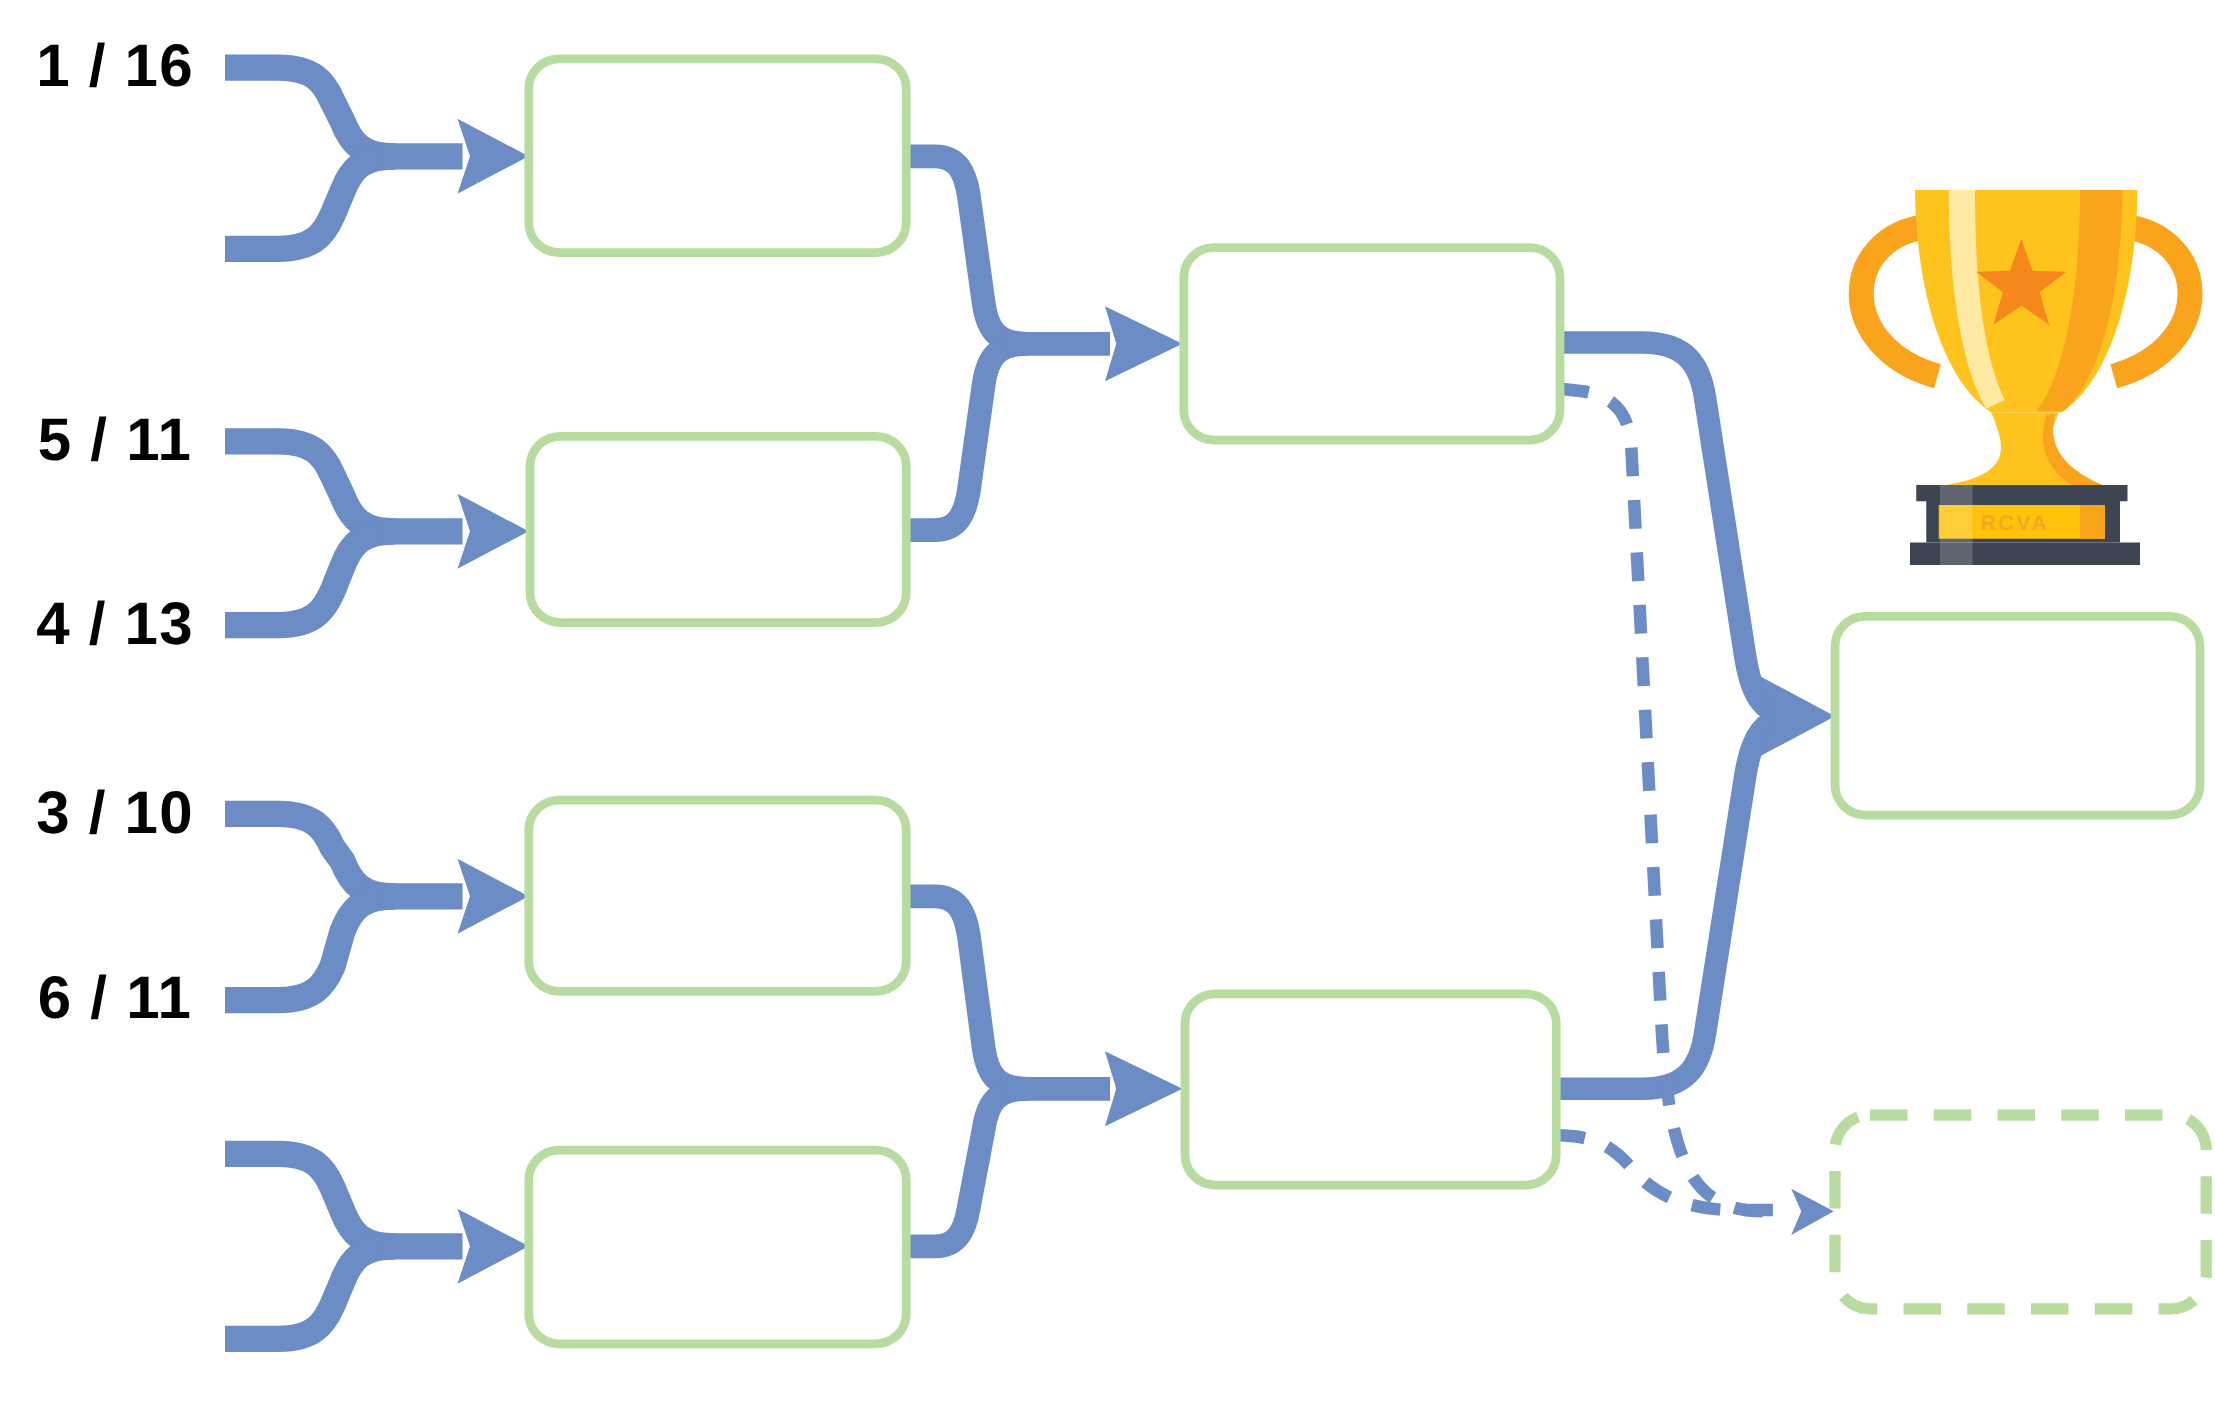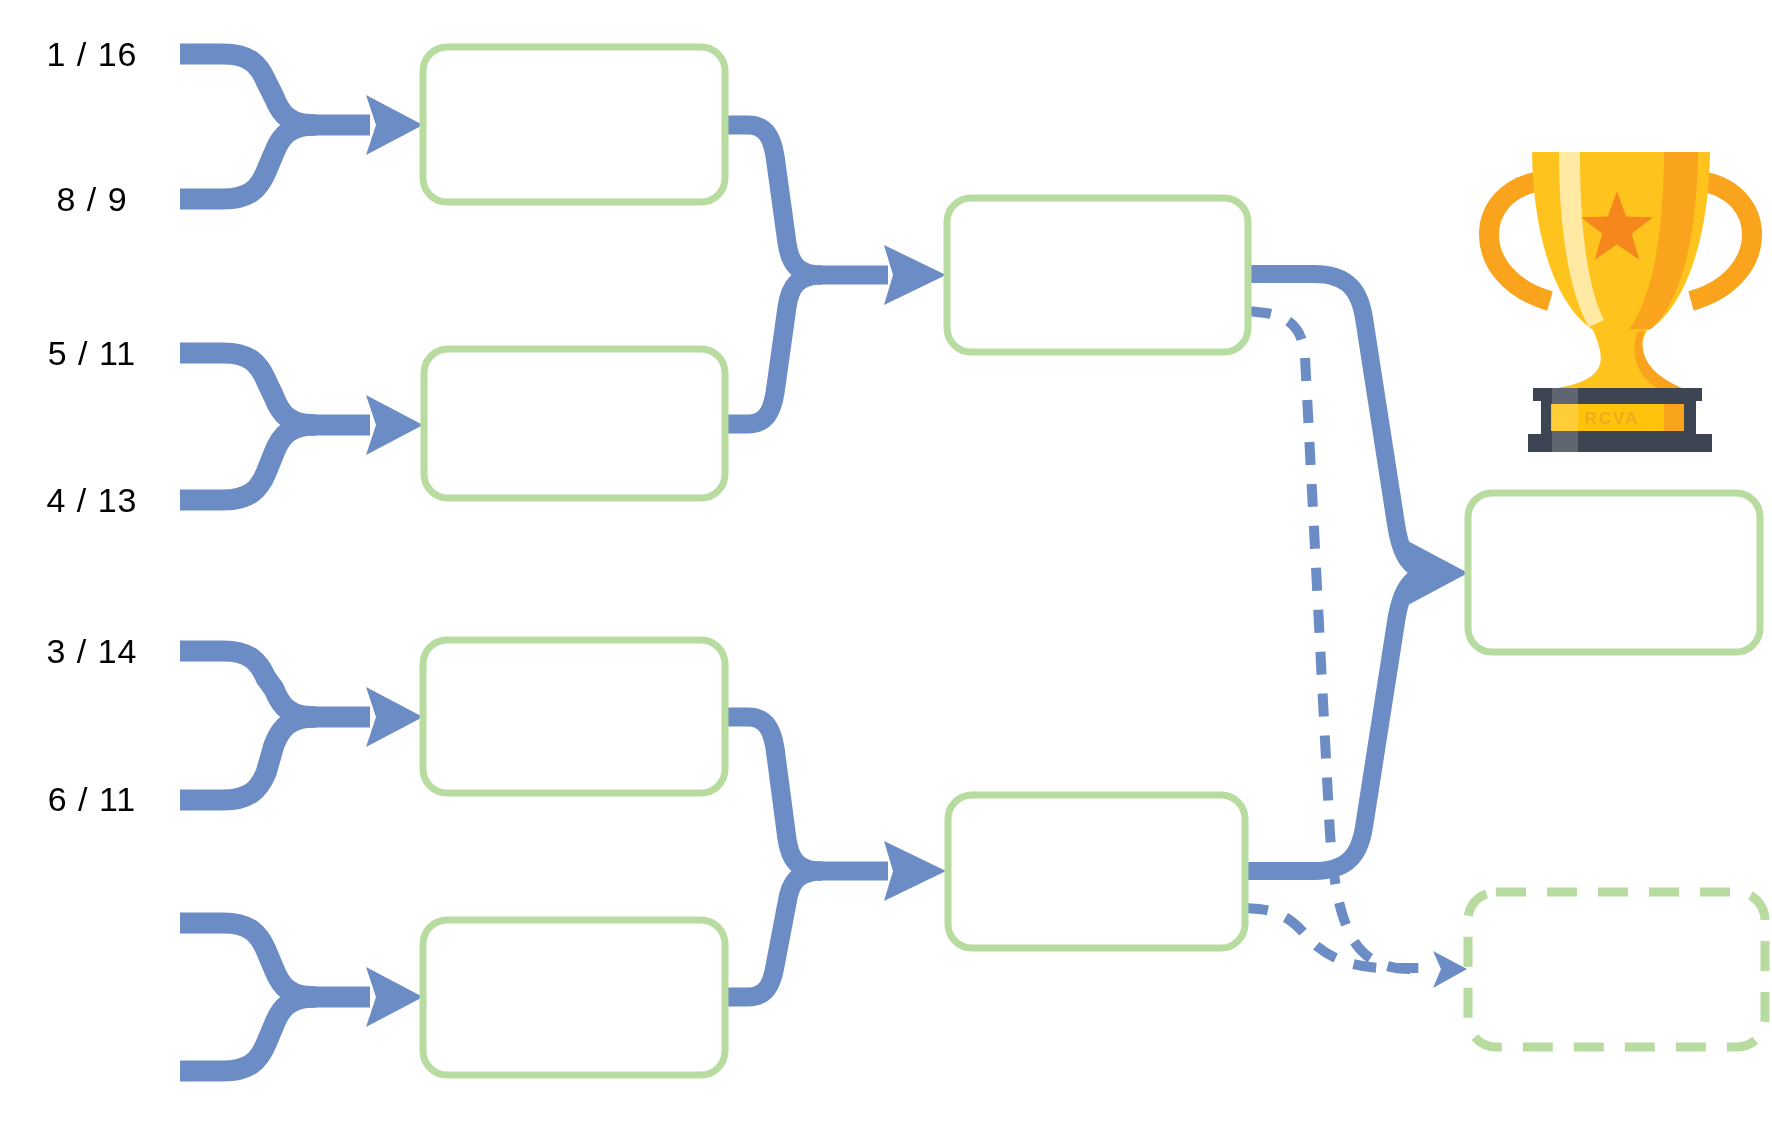--- a/index.html
+++ b/index.html
@@ -2,21 +2,21 @@
 <html style="--connector-blue: #6B8CC4; --box-green: #B8DCA0; --label-color: #000000; --trophy-gold: #FFC31E; --trophy-amber: #F9A41C; --trophy-orange: #F5871D; --trophy-base: #3E4552; --trophy-plaque: #FFC30B;"><head>
 <meta charset="utf-8">
 <style>
   html,body{margin:0;padding:0;background:#ffffff;}
   .canvas{
     position:relative;width:1772px;height:1125px;background:#ffffff;
     font-family:"Liberation Sans", sans-serif;overflow:hidden;
   }
   .seed{
     position:absolute;left:0;width:184px;height:70px;line-height:70px;
-    text-align:center;font-size:34px;font-weight:normal;
+    text-align:center;font-size:48px;font-weight:bold;
     color:var(--label-color,#000);letter-spacing:1px;white-space:nowrap;
   }
   svg.overlay{position:absolute;left:0;top:0;}
   .line{fill:none;stroke:var(--connector-blue,#6B8CC4);stroke-linejoin:round;stroke-linecap:butt;}
   .w21{stroke-width:21px;}
   .w19{stroke-width:19px;}
   .w18{stroke-width:18px;}
   .loser{fill:none;stroke:var(--connector-blue,#6B8CC4);stroke-width:10px;stroke-dasharray:23 19;stroke-linecap:butt;}
   .arrow{fill:var(--connector-blue,#6B8CC4);stroke:none;}
   .match-box{fill:#ffffff;stroke:var(--box-green,#B8DCA0);stroke-width:7px;}
@@ -32,24 +32,23 @@
   .handle{fill:none;stroke:var(--trophy-amber,#F9A41C);stroke-width:20px;}
   .plaque-text{font-family:"Liberation Sans",sans-serif;font-size:17px;font-weight:bold;
     fill:#E8992A;opacity:.6;letter-spacing:2px;text-anchor:middle;}
 </style>
 </head>
 <body>
 
 <div class="canvas">
 
   <div class="seed" style="top:19px">1 / 16</div>
-  <div class="seed" style="top:164px">8 / 9</div>
   <div class="seed" style="top:318px">5 / 11</div>
   <div class="seed" style="top:465px">4 / 13</div>
-  <div class="seed" style="top:616px">3 / 14</div>
+  <div class="seed" style="top:616px">3 / 10</div>
   <div class="seed" style="top:764px">6 / 11</div>
 
   <svg class="overlay" width="1772" height="1125" viewBox="0 0 1772 1125">
 
     <g>
       <path class="line w21" d="M 180 54 H 223 C 250 54 259 65 266 81 L 274 97 C 281 115 290 125 316 125"></path>
       <path class="line w21" d="M 180 199 H 223 C 250 199 259 188 266 172 L 274 153 C 281 135 290 125 316 125"></path>
       <path class="line w21" d="M 302 125 H 370"></path>
       <polygon class="arrow" points="366,95 423,125 366,155 376,125"></polygon>
     </g>

